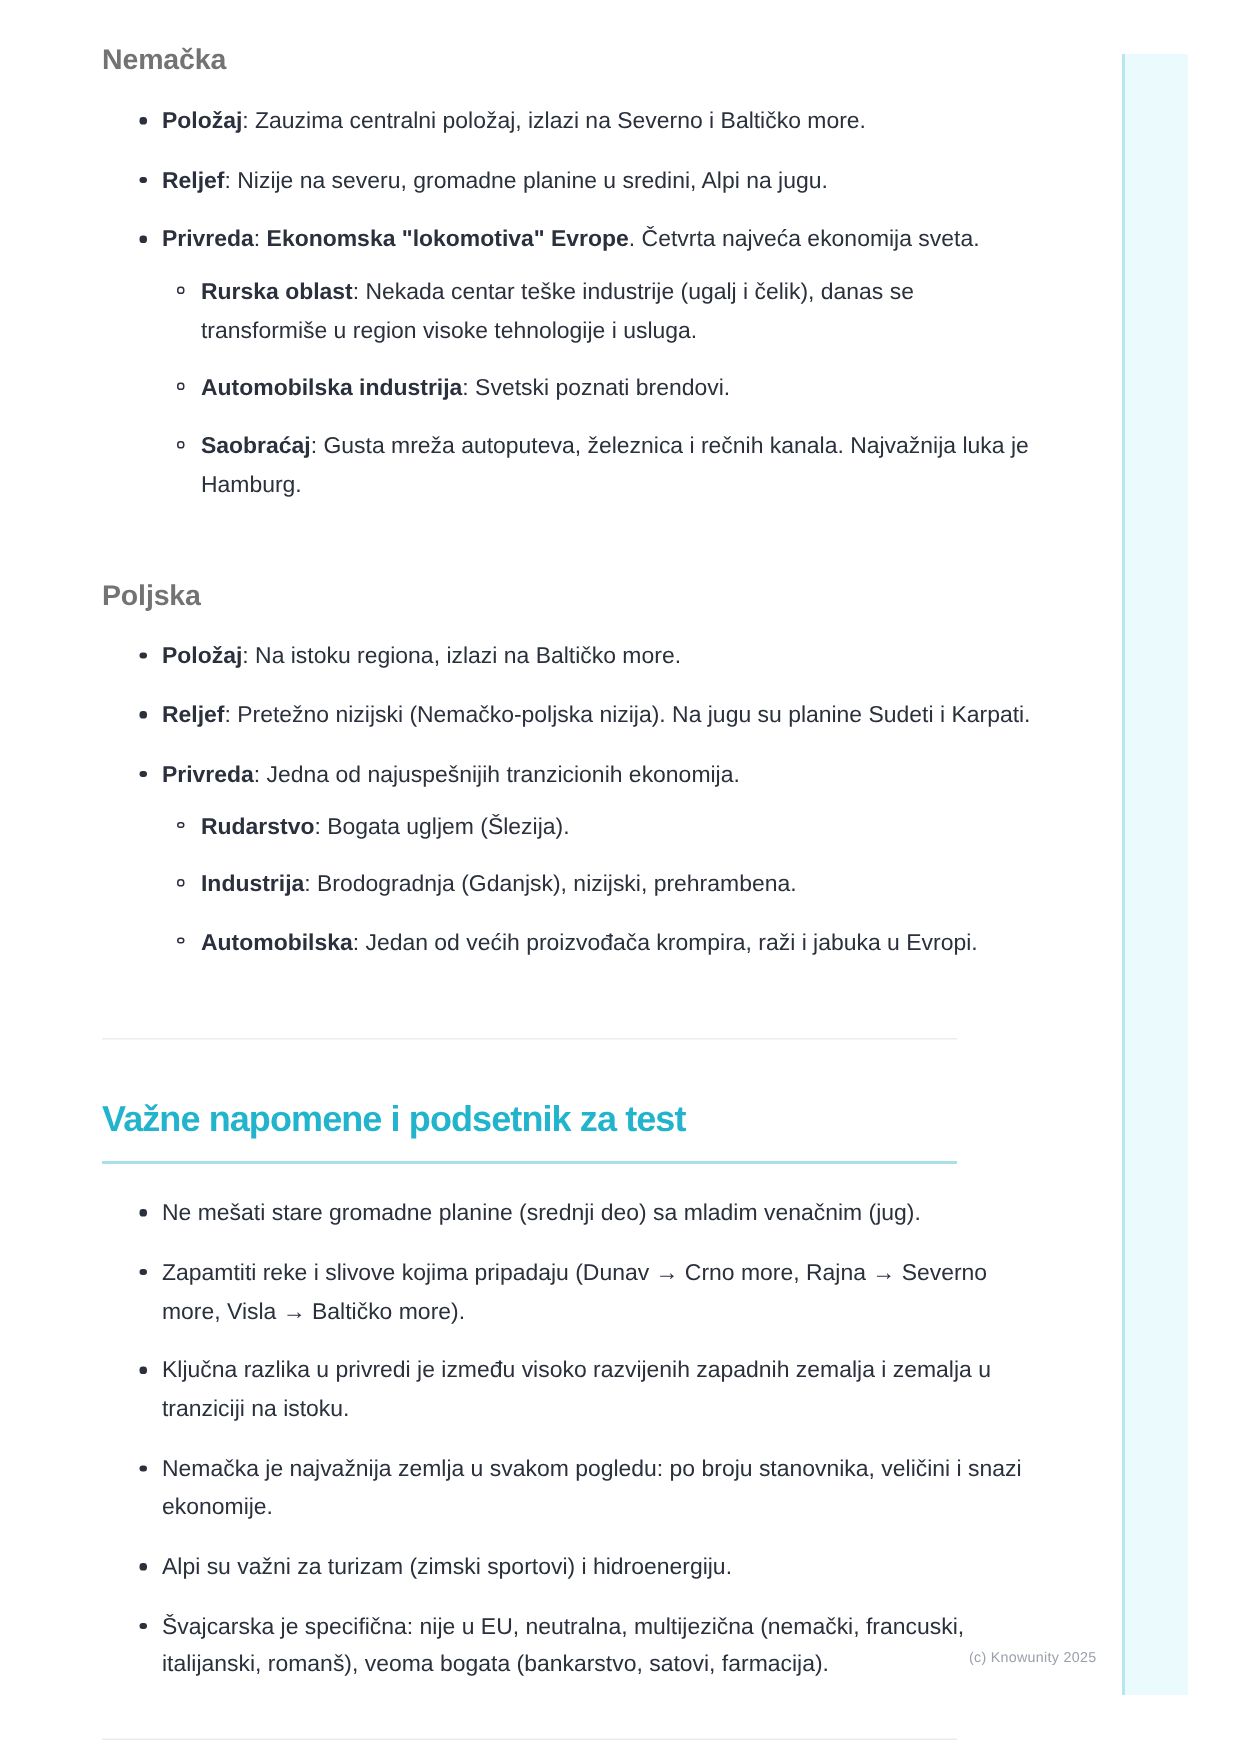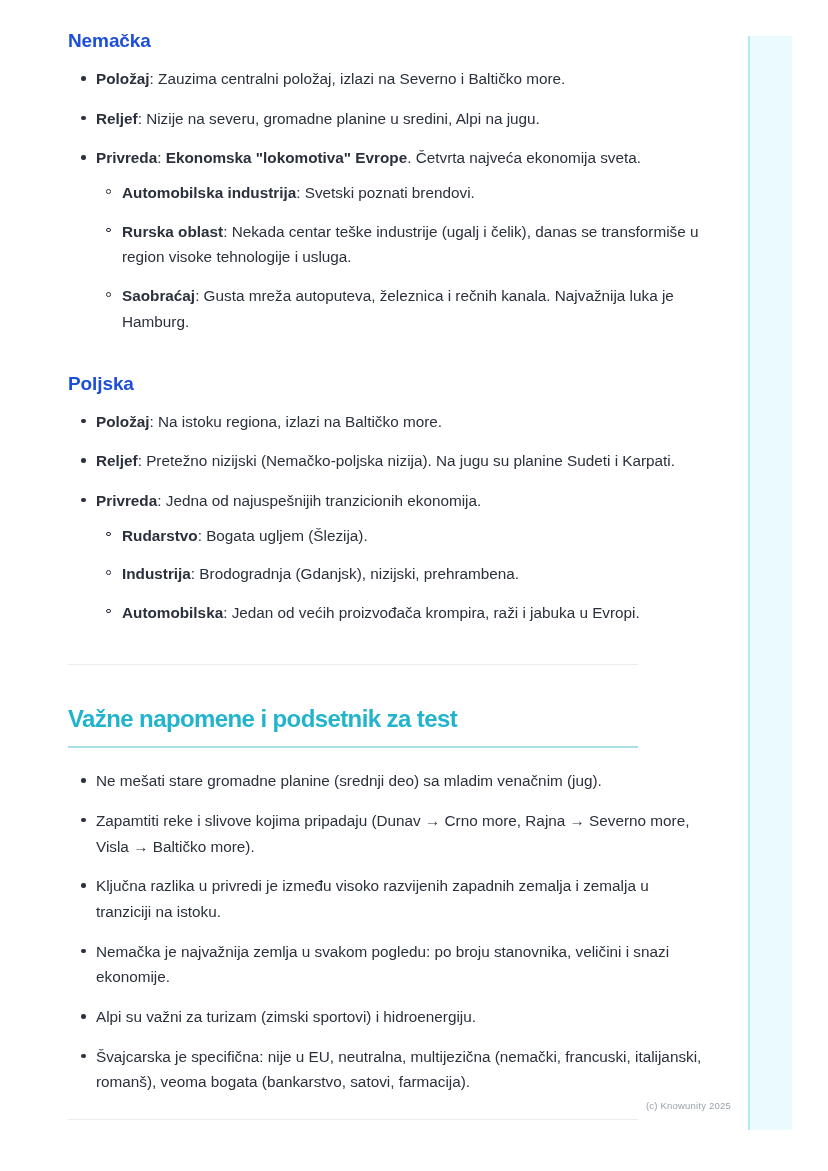--- a/index.html
+++ b/index.html
@@ -35,21 +35,21 @@
     top: 0;
     left: 0;
     width: 706px;
     padding: 30px 0 0 68px;
     box-sizing: border-box;
   }
 
   h2.section-title {
     font-size: 19px;
     font-weight: 700;
-    color: #1d4ed8;
+    color: #737373;
     margin: 0 0 14px 0;
     letter-spacing: -0.1px;
   }
 
   h1.major-title {
     font-size: 24px;
     font-weight: 700;
     color: #22b4cd;
     margin: 0 0 14px 0;
     letter-spacing: -0.6px;
@@ -64,21 +64,21 @@
   }
   .heading-underline {
     width: 570px;
     height: 2px;
     background: #a9dfe7;
     margin: 0 0 20px 0;
   }
 
   ul.lvl1 {
     list-style: none;
-    margin: 4px;
+    margin: 16px;
     padding: 0;
   }
   ul.lvl1 > li.item {
     position: relative;
     padding-left: 24px;
     margin-bottom: 14px;
     font-size: 15.3px;
     line-height: 1.68;
     color: #2a303c;
   }
@@ -156,25 +156,25 @@
         <span class="lead">Reljef</span><span>: Nizije na severu, gromadne planine u sredini, Alpi na jugu.</span>
       </li>
 
       <li class="item">
         <span class="disc"></span>
         <span class="lead">Privreda</span><span>: </span><span class="strong-in">Ekonomska "lokomotiva" Evrope</span><span>. Četvrta najveća ekonomija sveta.</span>
 
         <ul class="lvl2">
           <li class="subitem">
             <span class="circle"></span>
+            <span class="lead">Rurska oblast</span><span>: Nekada centar teške industrije (ugalj i čelik), danas se transformiše u region visoke tehnologije i usluga.</span>
+          </li>
+          <li class="subitem">
+            <span class="circle"></span>
             <span class="lead">Automobilska industrija</span><span>: Svetski poznati brendovi.</span>
-          </li>
-          <li class="subitem">
-            <span class="circle"></span>
-            <span class="lead">Rurska oblast</span><span>: Nekada centar teške industrije (ugalj i čelik), danas se transformiše u region visoke tehnologije i usluga.</span>
           </li>
           <li class="subitem">
             <span class="circle"></span>
             <span class="lead">Saobraćaj</span><span>: Gusta mreža autoputeva, železnica i rečnih kanala. Najvažnija luka je Hamburg.</span>
           </li>
         </ul>
       </li>
     </ul>
   </div>
 

